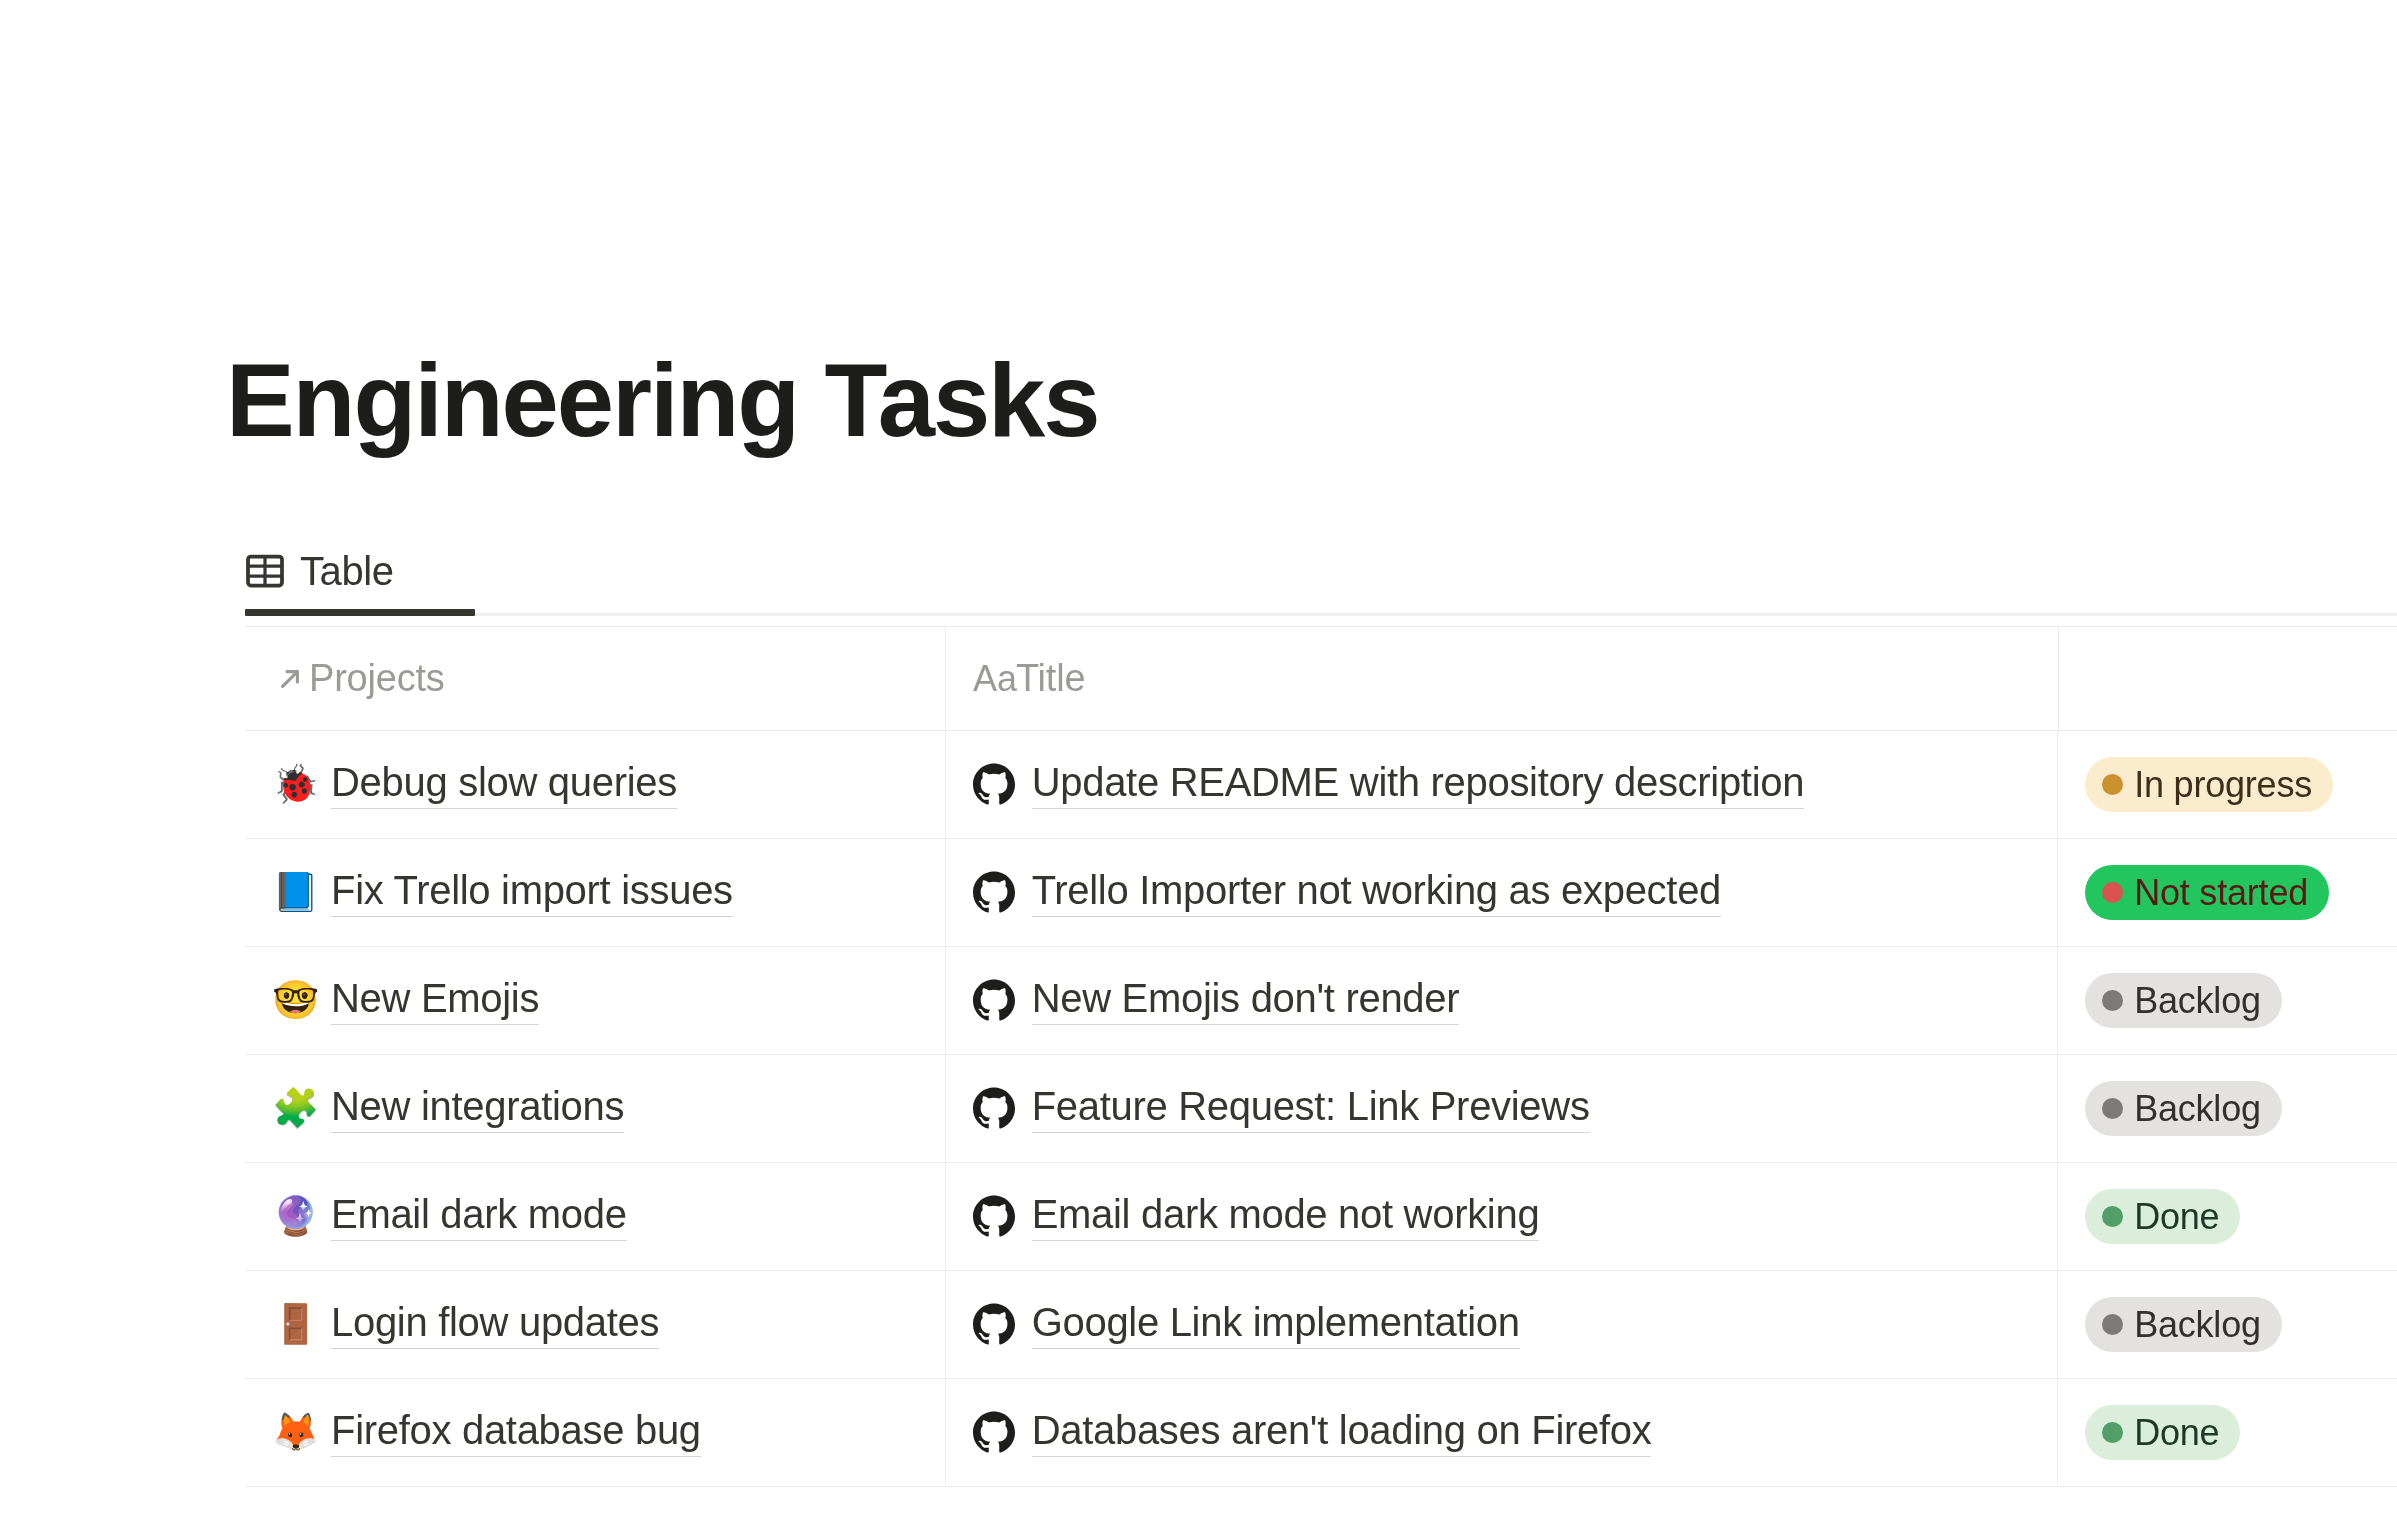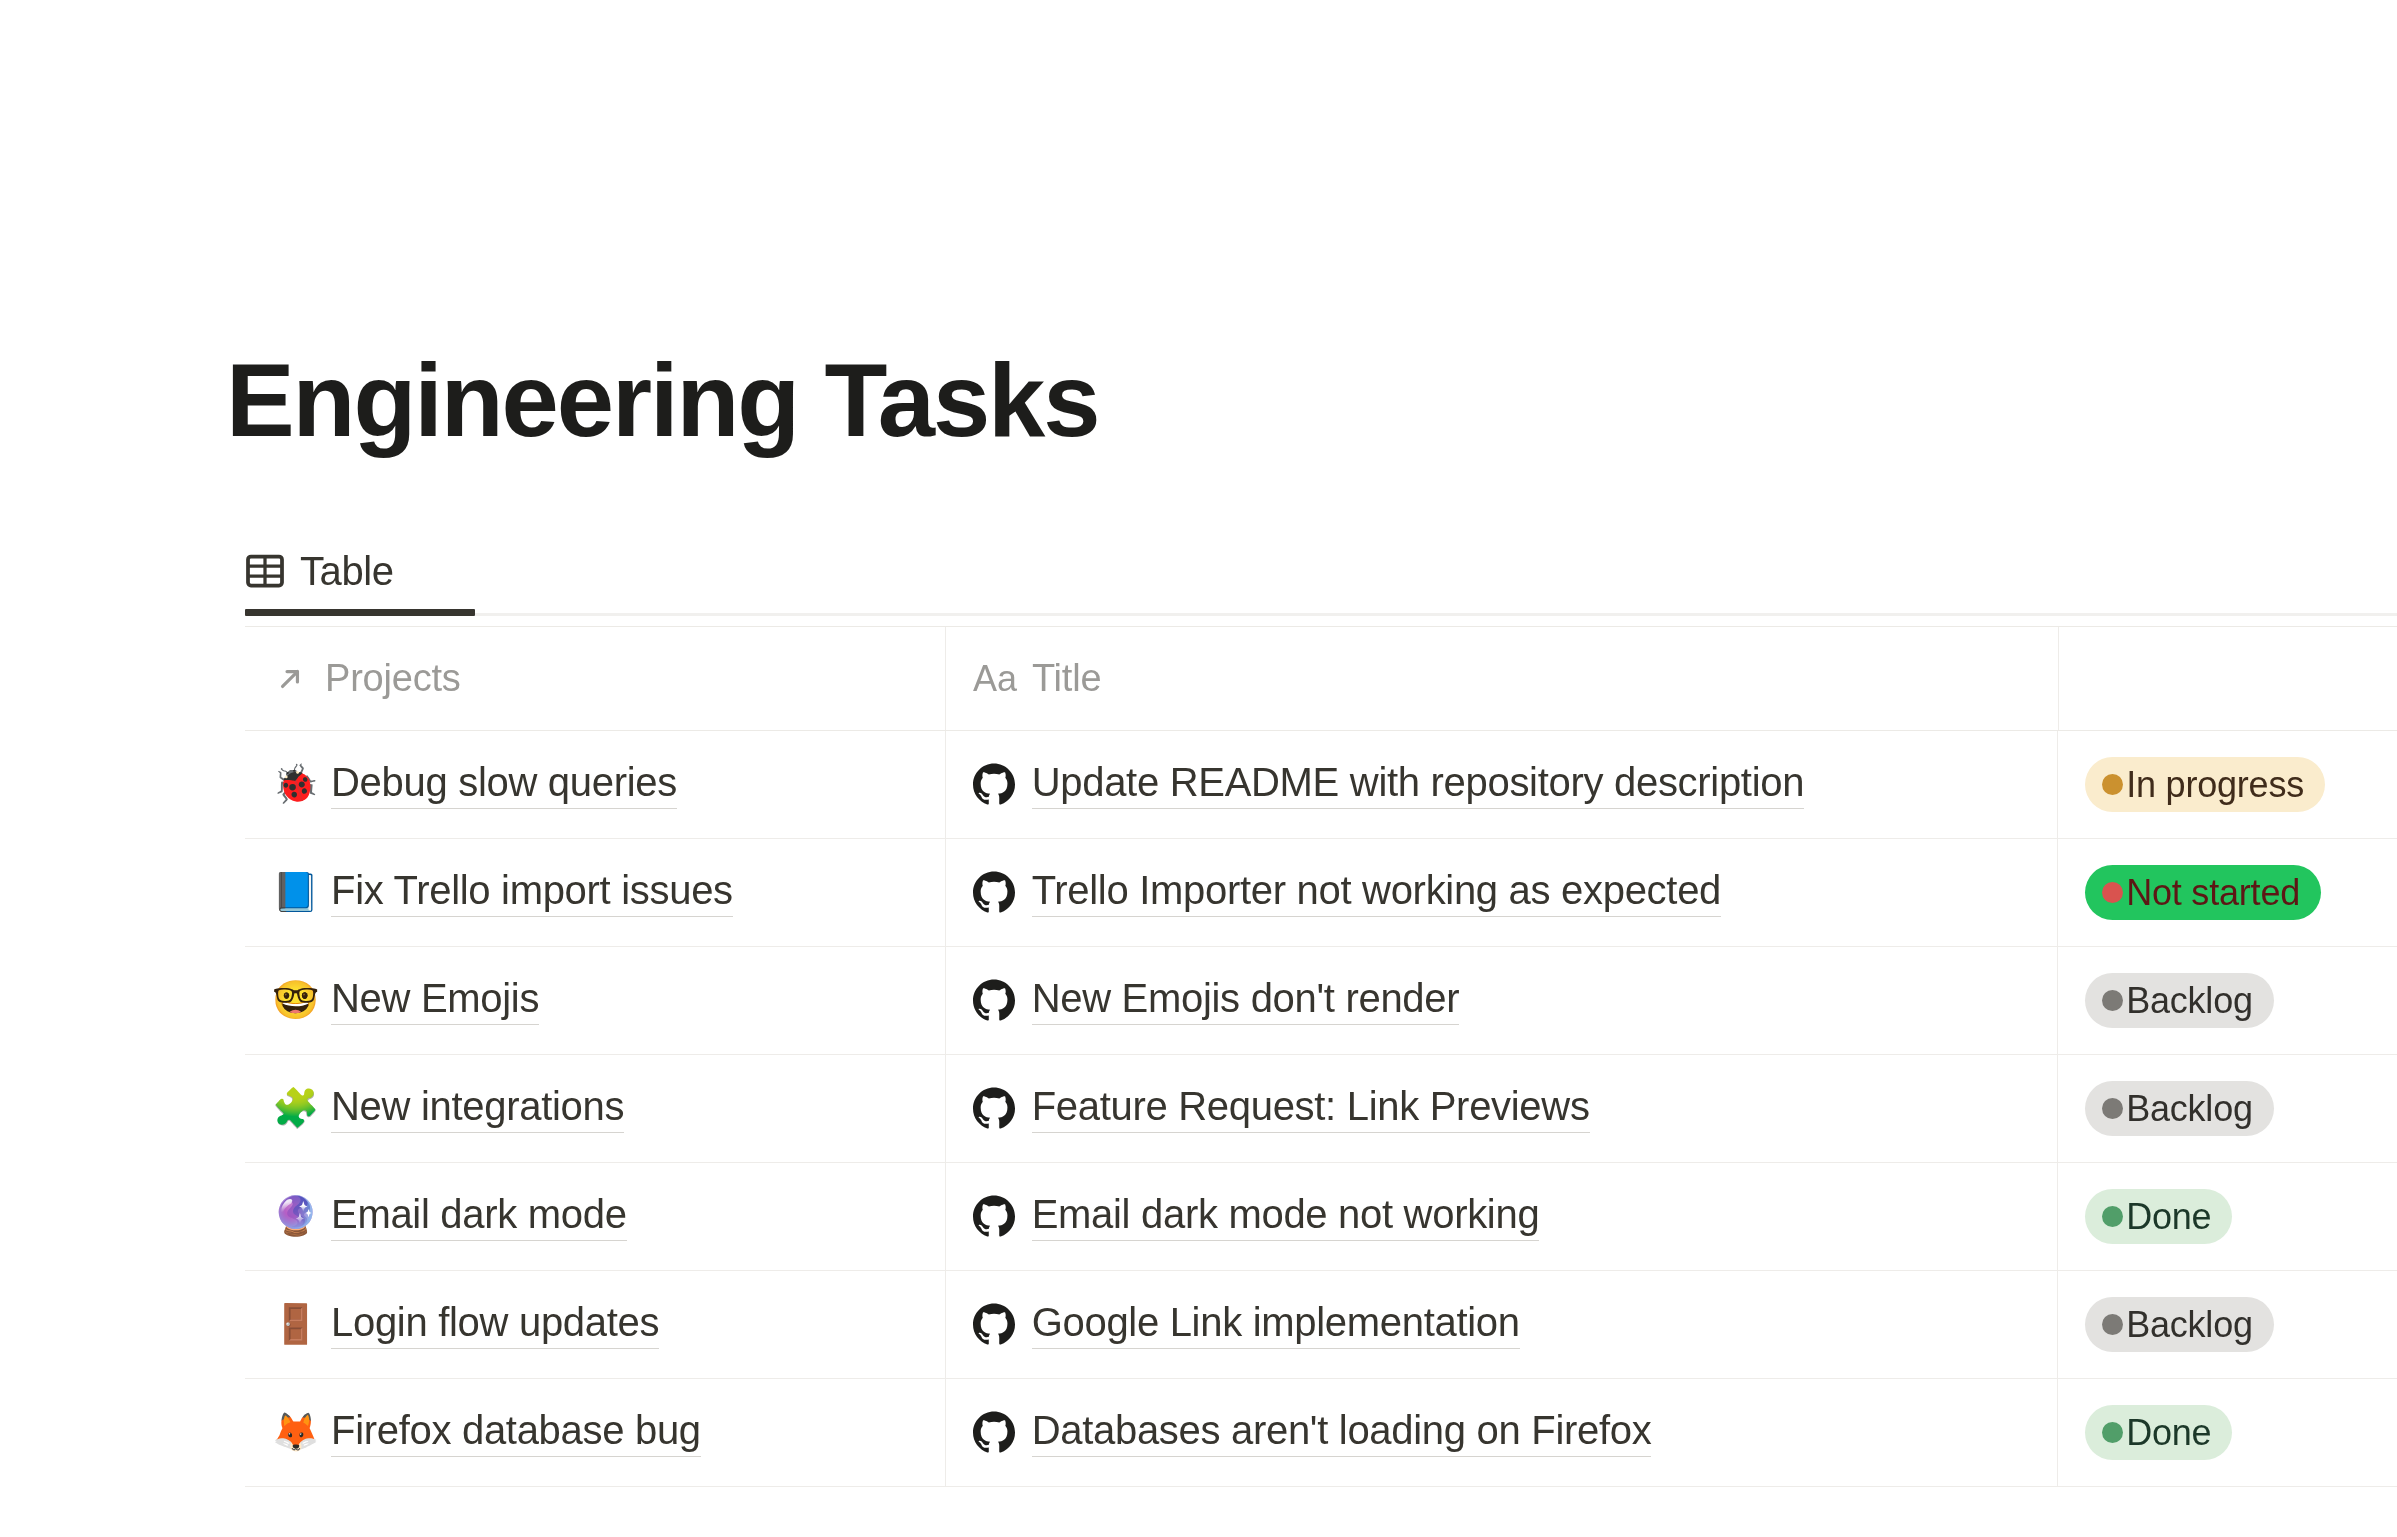--- a/index.html
+++ b/index.html
@@ -105,21 +105,21 @@
   }
   .cell.c-projects { width: 701px; border-right: 1.9px solid #eeecE9; }
   .cell.c-title    { width: 1113px; border-right: 1.9px solid #eeecE9; }
   .cell.c-rollup   { width: 339px; }
 
   .header .cell { height: 103px; }
 
   .hdr-inner {
     display: flex;
     align-items: center;
-    gap: 17px;
+    gap: 1px;
     justify-content: flex-end;
   }
   .hdr-label {
     font-size: 38px;
     color: #9b9a97;
     font-weight: 400;
     letter-spacing: -0.2px;
     white-space: nowrap;
   }
   .hdr-icon {
@@ -160,21 +160,21 @@
     white-space: nowrap;
     border-bottom: 1.9px solid #d6d4d0;
     padding-bottom: 3.8px;
     cursor: pointer;
   }
 
   
   .pill {
     display: inline-flex;
     align-items: center;
-    gap: 3px;
+    gap: 11px;
     height: 55px;
     padding: 0 21px 0 17px;
     border-radius: 27.6px;
     font-size: 36px;
     letter-spacing: -0.2px;
     white-space: nowrap;
     cursor: pointer;
   }
   .dot {
     width: 21px;

